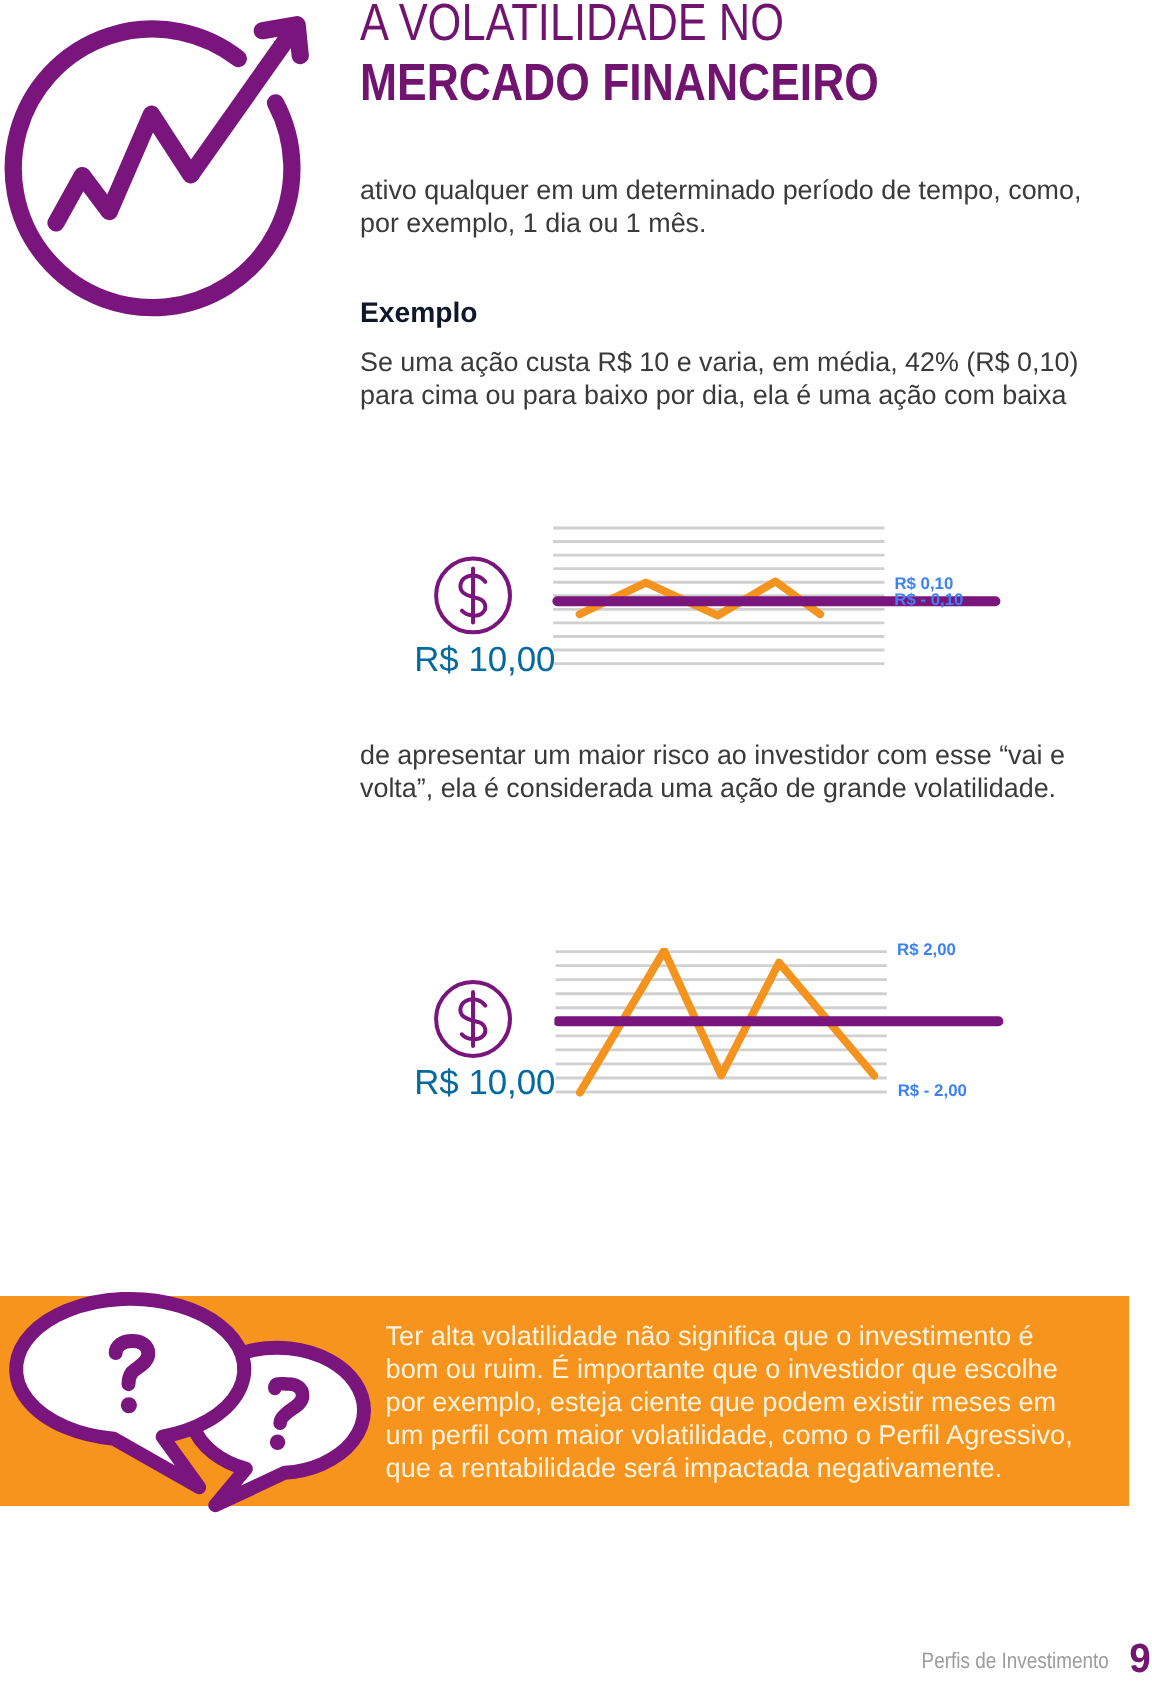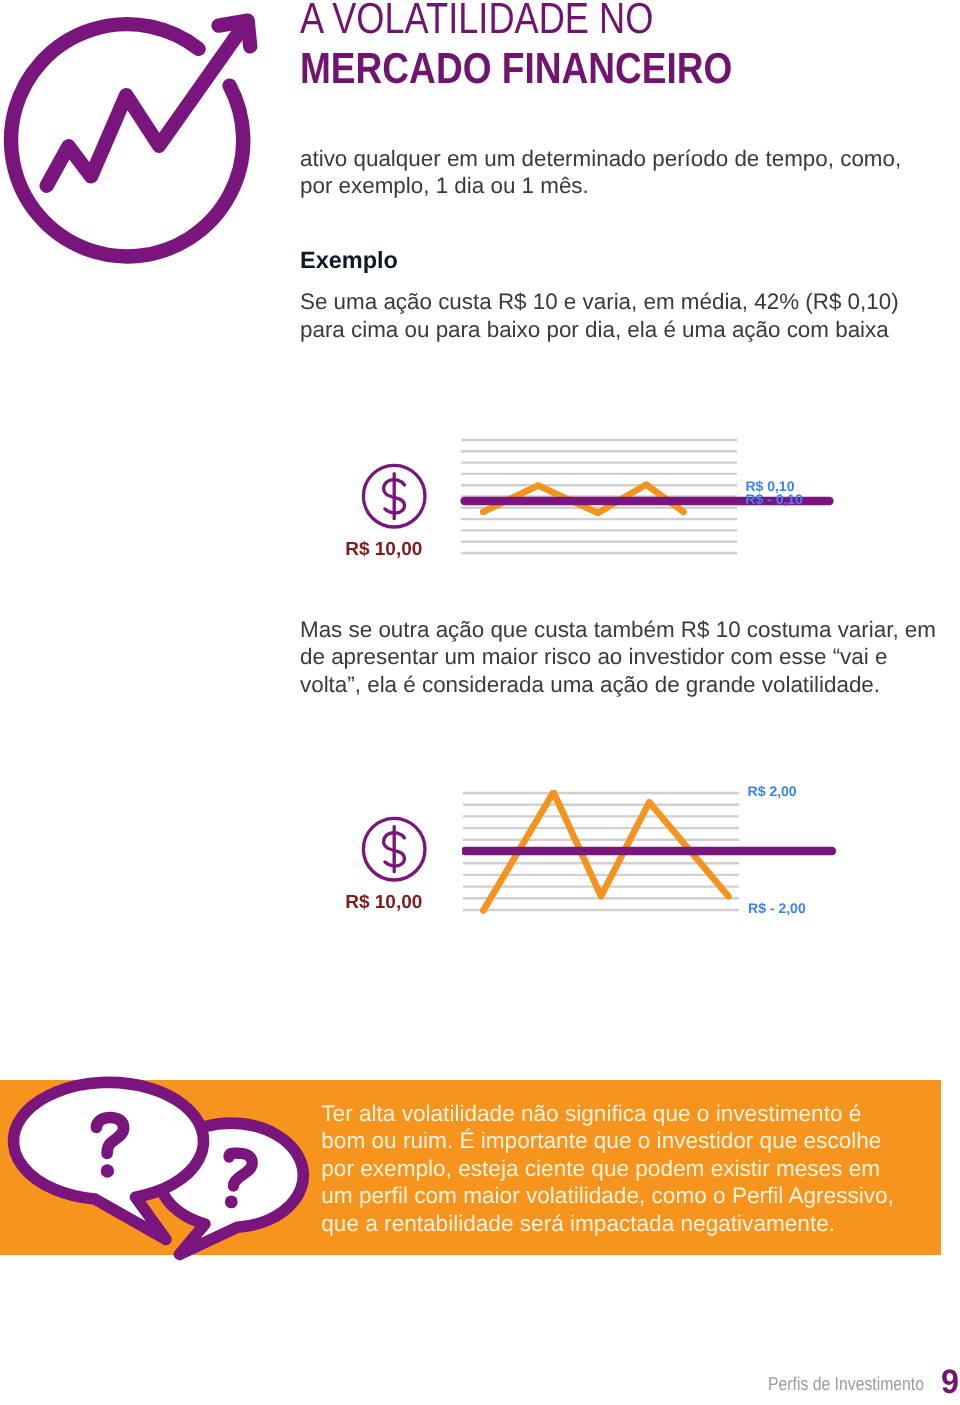--- a/index.html
+++ b/index.html
@@ -27,21 +27,21 @@
                 font-size:22.6px;line-height:27.45px;}
   .bubbles{position:absolute;left:0px;top:1068px;width:330px;height:200px;}
   .footer-label{display:inline-block;position:absolute;left:768px;top:1372.5px;color:#9C9C9C;font-size:18.6px;
                 line-height:22px;white-space:nowrap;transform:scaleX(0.848);
                 transform-origin:0 50%;}
   .footer-page{display:inline-block;position:absolute;left:941px;top:1365.6px;color:#731571;font-size:34px;
                font-weight:700;line-height:32px;transform:scaleX(0.95);
                transform-origin:0 50%;}
   .chart{position:absolute;}
   .chart svg{display:block;}
-  .coin-label{position:absolute;color:#7f1d1d;font-size:19px;font-weight:700;line-height:24px;white-space:nowrap;}
+  .coin-label{position:absolute;color:#0369a1;font-size:29px;font-weight:400;line-height:24px;white-space:nowrap;}
   .chart1{left:459.8px;top:436.7px;}
   .chart2{left:461.8px;top:789.5px;}
   .chartlbl{position:absolute;color:#3b82f6;font-size:14px;line-height:14px;
       white-space:nowrap;font-weight:700;}
   .c1-up{left:285.6px;top:42.2px;}
   .c1-dn{left:285.5px;top:55px;}
   .c2-up{left:285.8px;top:-5.1px;}
   .c2-dn{left:286.3px;top:111.6px;}
   .coin1{position:absolute;left:359.8px;top:461.8px;width:68.4px;height:68.4px;}
   .cl1{left:345.2px;top:537.9px;}
@@ -100,21 +100,20 @@
   </div>
 
   <svg class="coin1" viewBox="0 0 70 70">
     <circle cx="35" cy="35" r="31.5" fill="none" stroke="#7A157D" stroke-width="3.4"></circle>
     <path d="M 35 12 L 35 58" fill="none" stroke="#7A157D" stroke-width="3.4" stroke-linecap="round"></path>
     <path d="M 45.5 23.5 C 42 18.5 35.5 17 30.5 18.8 C 24 21.1 22.3 28.6 26.6 32.6 C 29.6 35.4 35.5 36.3 39.8 37.7 C 46 39.7 47.2 46.3 43 49.9 C 38.6 53.6 30 52.8 25.5 48" fill="none" stroke="#7A157D" stroke-width="3.4" stroke-linecap="round"></path>
   </svg>
   <span class="coin-label cl1">R$ 10,00</span>
 
   <div class="mid bodytext">
-      <div class="tline">Mas se outra ação que custa também R$ 10 costuma variar, em</div>
       <div class="tline">de apresentar um maior risco ao investidor com esse “vai e</div>
       <div class="tline">volta”, ela é considerada uma ação de grande volatilidade.</div>
     </div>
 
   <div class="chart chart2">
     <svg width="480" height="140" viewBox="0 0 480 140">
       <g stroke="#D0D0D0" stroke-width="2.4">
           <line x1="1" x2="277" y1="3.00" y2="3.00"></line>
           <line x1="1" x2="277" y1="14.70" y2="14.70"></line>
           <line x1="1" x2="277" y1="26.40" y2="26.40"></line>

